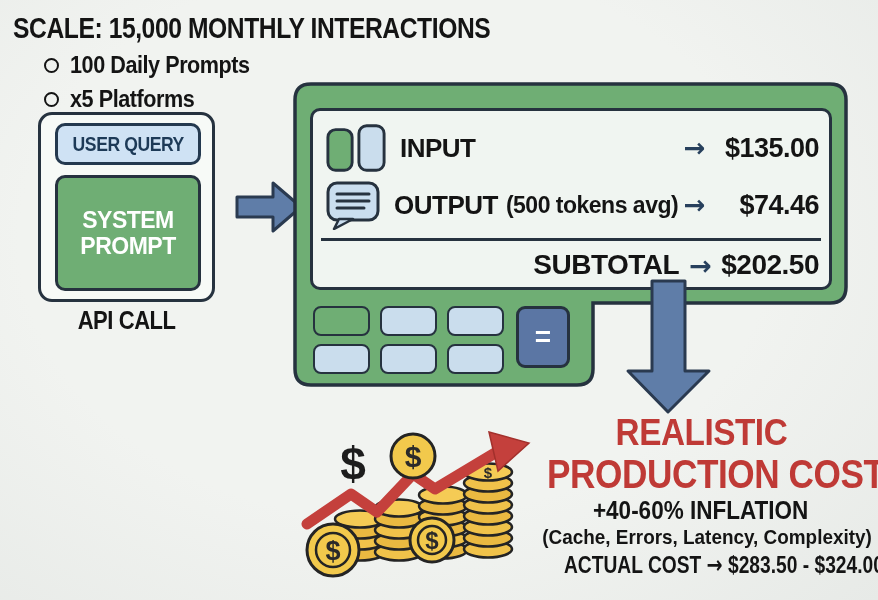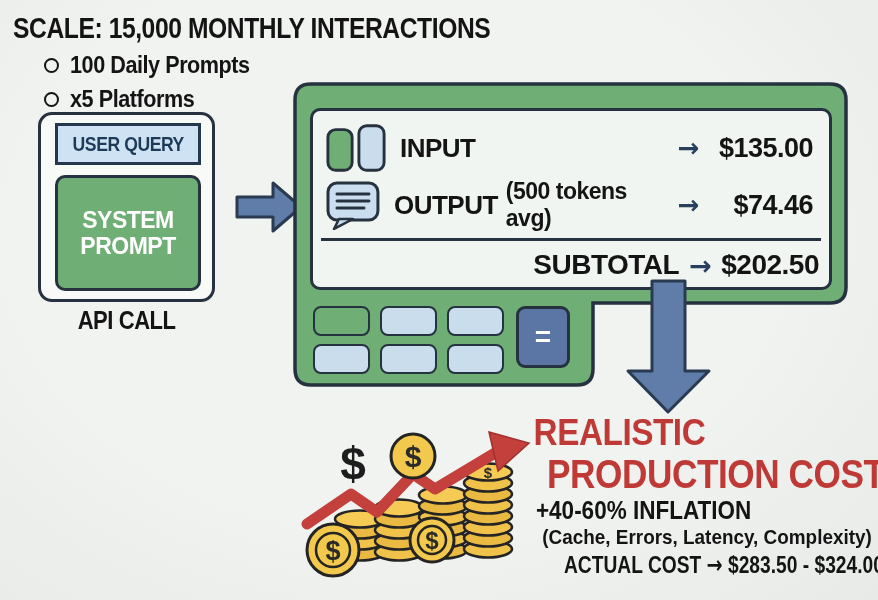--- a/index.html
+++ b/index.html
@@ -18,49 +18,49 @@
   .c90l{display:inline-block;transform:scaleX(0.90);transform-origin:0 50%;white-space:nowrap;}
 
   .title{left:13px;top:12px;font-size:29px;}
   .bullet{display:flex;align-items:center;left:44px;height:30px;}
   .ring{width:11px;height:11px;border:2.5px solid #141414;border-radius:50%;margin-right:11px;flex:none;}
   .bullet-text{font-size:24px;}
 
   .api-box{left:38px;top:112px;width:177px;height:190px;background:#f7faf7;
     border:3px solid #26323f;border-radius:14px;box-sizing:border-box;}
   .uq-box{left:14px;top:8px;width:146px;height:42px;background:#cfe2f4;border:3px solid #24394f;
-    border-radius:0;box-sizing:border-box;display:flex;align-items:center;justify-content:center;}
+    border-radius:10px;box-sizing:border-box;display:flex;align-items:center;justify-content:center;}
   .uq-text{font-size:20px;color:#1d3a57;}
   .sp-box{left:14px;top:60px;width:146px;height:116px;background:#6fae74;border:3px solid #26323f;
     border-radius:10px;box-sizing:border-box;display:flex;align-items:center;justify-content:center;}
   .sp-text{font-size:23px;color:#ffffff;text-align:center;line-height:1.15;width:96px;}
   .api-label{left:38px;top:306px;width:177px;text-align:center;font-size:25px;}
 
   .display{left:310px;top:108px;width:522px;height:182px;background:#f0f5f1;
     border:3px solid #26323f;border-radius:10px;box-sizing:border-box;}
-  .calc-row{position:absolute;left:12px;right:16px;display:flex;align-items:center;letter-spacing:-0.5px;}
+  .calc-row{position:absolute;left:12px;right:10px;display:flex;align-items:center;letter-spacing:-0.5px;}
   .row1{top:8px;height:58px;}
   .row2{top:66px;height:56px;}
   .row-label{font-size:26px;font-weight:800;margin-left:13px;}
   .row-detail{font-size:23px;font-weight:700;}
   .row-arrow{font-family:"DejaVu Sans",sans-serif;font-size:26px;font-weight:700;color:#27405d;margin-left:auto;}
   .row-value{font-size:27px;font-weight:800;width:106px;text-align:right;margin-left:8px;}
   .divider{position:absolute;left:8px;right:8px;top:127px;border-top:3px solid #26323f;}
   .row3{position:absolute;right:10px;top:132px;height:44px;display:flex;align-items:center;letter-spacing:-0.5px;}
   .sub-label{font-size:28px;font-weight:800;}
   .sub-arrow{font-family:"DejaVu Sans",sans-serif;font-size:27px;font-weight:700;color:#27405d;margin:0 10px;}
   .sub-value{font-size:28px;font-weight:800;}
 
   .key{border:2.5px solid #26323f;border-radius:8px;box-sizing:border-box;width:57px;height:30px;background:#cadded;}
   .key.green{background:#6fae74;}
   .key-eq{left:516px;top:306px;width:54px;height:62px;background:#5b76a4;border:3px solid #26323f;
     border-radius:9px;box-sizing:border-box;display:flex;align-items:center;justify-content:center;
     color:#fff;font-size:28px;font-weight:900;}
 
-  .cost-block{left:524px;top:414px;width:354px;line-height:1.0;}
+  .cost-block{left:524px;top:414px;width:354px;text-align:center;line-height:1.0;}
   .cost-l1{font-size:37px;font-weight:800;color:#bf3a36;letter-spacing:-0.5px;}
   .cost-l2{font-size:40px;font-weight:800;color:#bf3a36;letter-spacing:-0.5px;margin-top:3px;}
   .cost-l3{font-size:25px;font-weight:800;margin-top:4px;}
   .cost-l4{font-size:21px;font-weight:800;margin-top:3px;}
   .cost-l5{font-size:24px;font-weight:800;margin-top:6px;}
   .cost-arrow{font-family:"DejaVu Sans",sans-serif;}
 </style>
 </head>
 <body>
 

